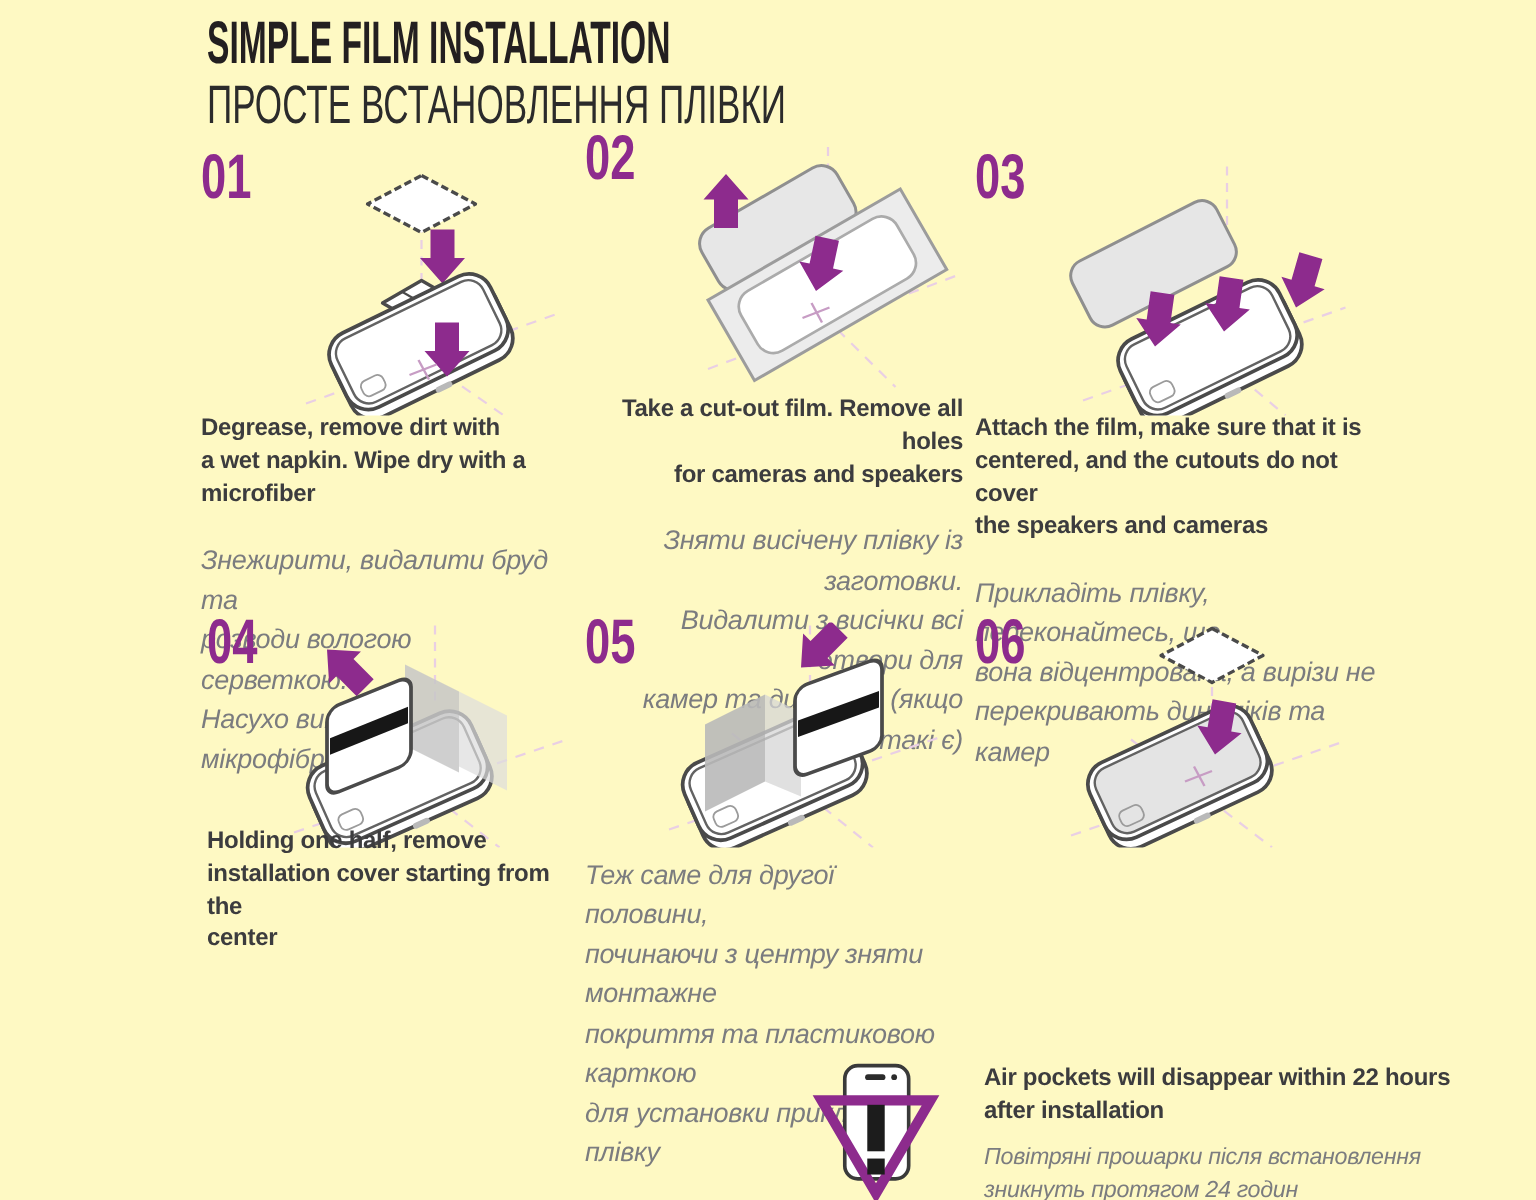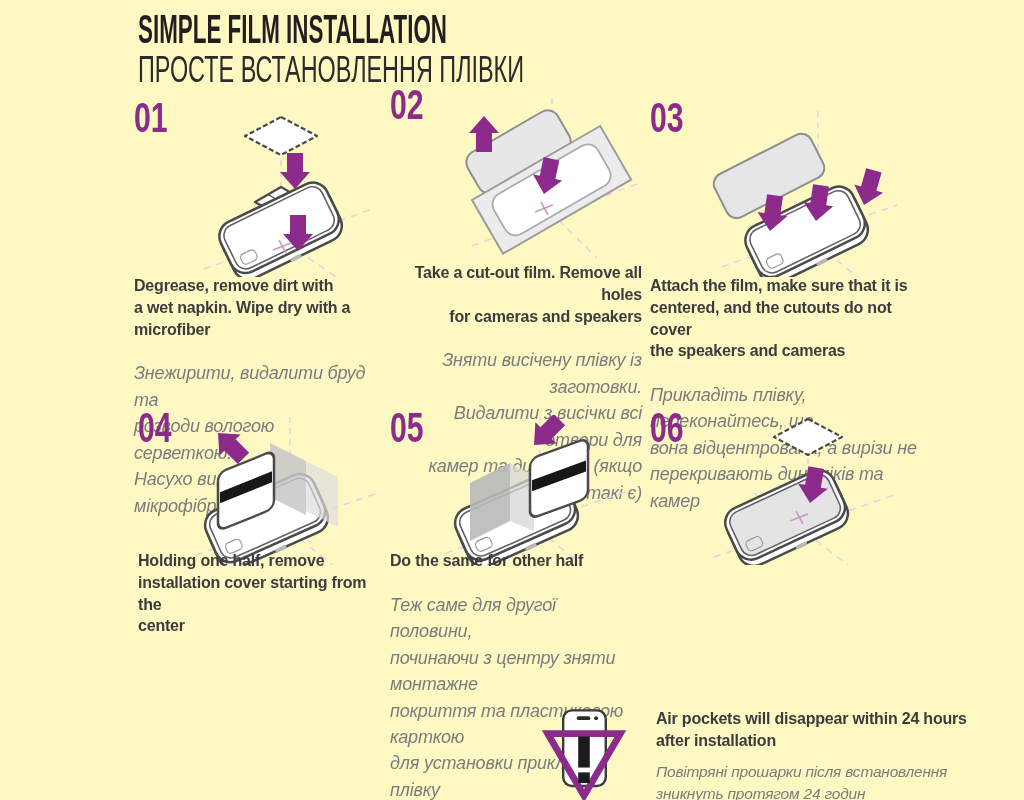--- a/index.html
+++ b/index.html
@@ -183,21 +183,20 @@
       <use href="#arr" transform="translate(104,30) rotate(45)" fill="#8d2b8d"></use>
       <use href="#ph" transform="translate(20,100) rotate(-24)"></use>
       <polygon points="40,68 80,48 80,106 40,126" fill="#b9b9b9" opacity="0.9"></polygon>
       <polygon points="80,48 104,60 104,116 80,106" fill="#d6d6d6" opacity="0.75"></polygon>
       <g transform="translate(100,44) skewY(-20)">
         <rect width="58" height="60" rx="8" fill="#fff" stroke="#4a4a4a" stroke-width="2.5"></rect>
         <rect x="2" y="22" width="54" height="11" fill="#171717"></rect>
       </g>
     </svg>
     <div class="txt">
-      <div class="en">Do the same for other half</div>
       <div class="uk">Теж саме для другої половини,
 починаючи з центру зняти монтажне
 покриття та пластиковою карткою
 для установки приклеїти плівку</div>
     </div>
   </div>
 
   <div class="cell" id="cell6">
     <div class="num">06</div>
     <svg class="art" width="215" height="150" viewBox="0 0 215 150">
@@ -217,20 +216,20 @@
   <div class="footer">
     <svg width="92" height="98" viewBox="0 0 95 100">
       <rect x="26" y="6" width="44" height="78" rx="9" fill="#fff" stroke="#3a3a3a" stroke-width="2.5"></rect>
       <rect x="40" y="12" width="14" height="4" rx="2" fill="#2b2b2b"></rect>
       <rect x="58" y="12" width="4" height="4" rx="2" fill="#2b2b2b"></rect>
       <polygon points="10,30 85,30 47.5,94" fill="none" stroke="#8d2b8d" stroke-width="7"></polygon>
       <rect x="41.5" y="33" width="12" height="32" fill="#1c1c1c"></rect>
       <rect x="41.5" y="70" width="12" height="11" fill="#1c1c1c"></rect>
     </svg>
     <div class="ftxt">
-      <div class="en">Air pockets will disappear within 24 hours
+      <div class="en">Air pockets will disappear within 22 hours
 after installation</div>
       <div class="uk">Повітряні прошарки після встановлення
 зникнуть протягом 24 годин</div>
     </div>
   </div>
 
 </div>
 
 </body></html>

